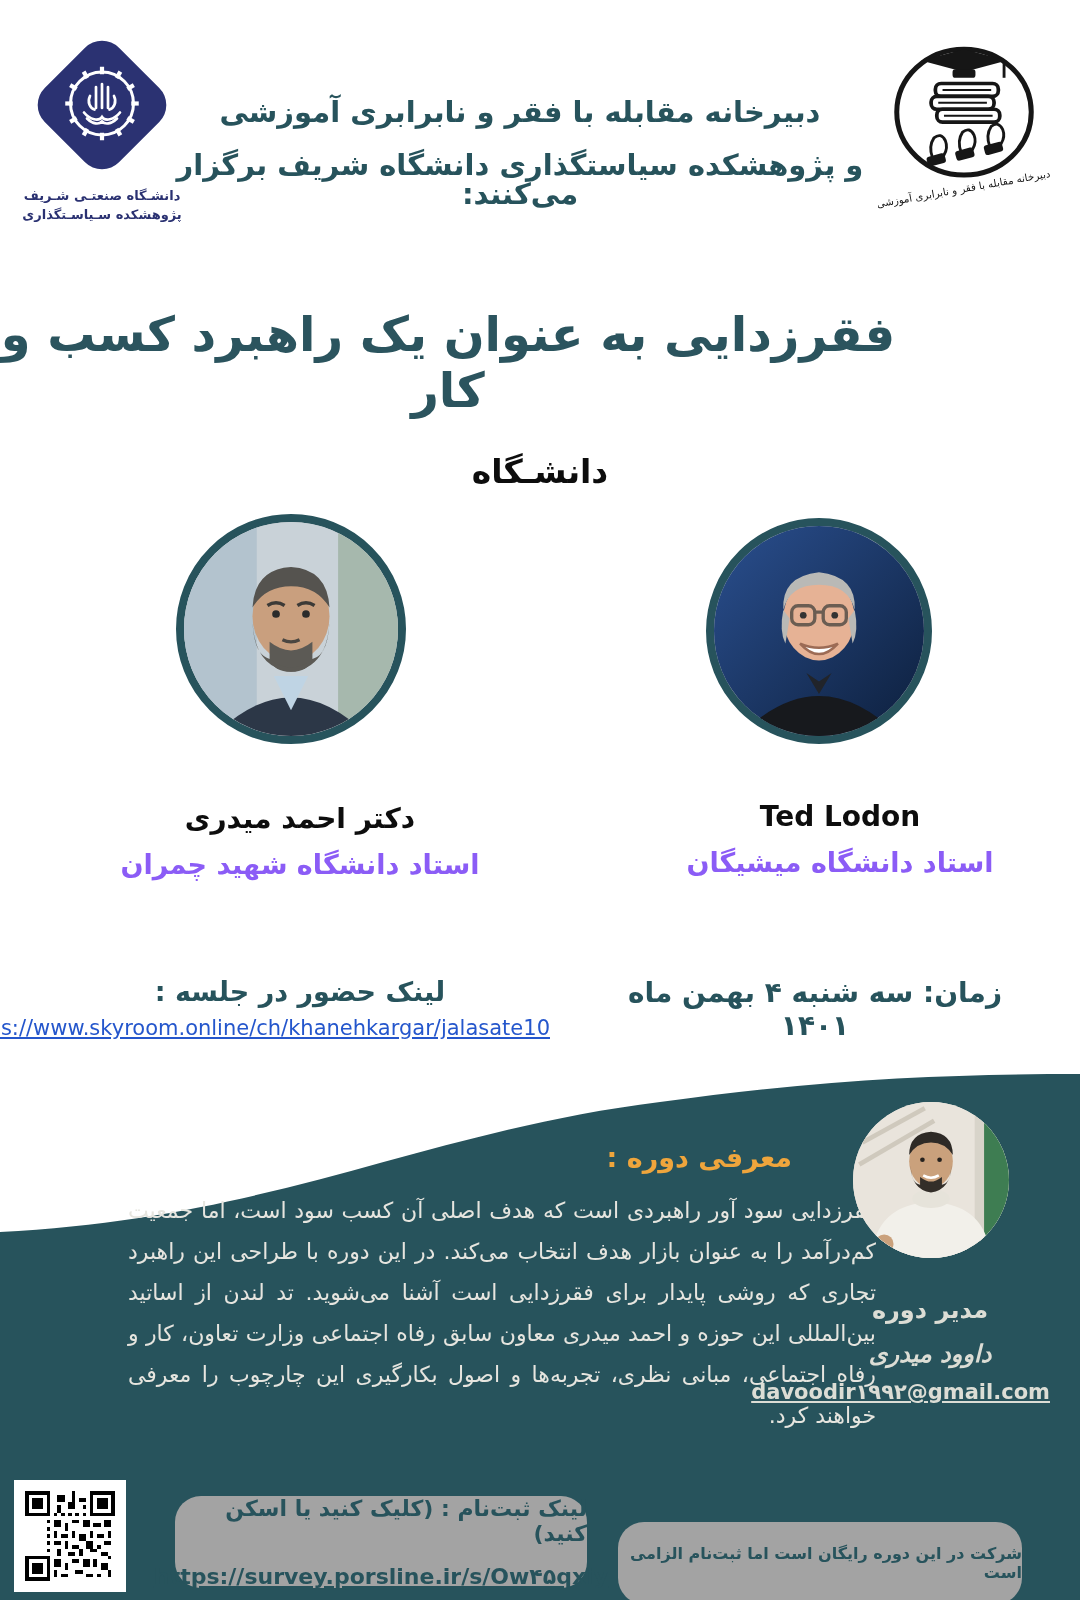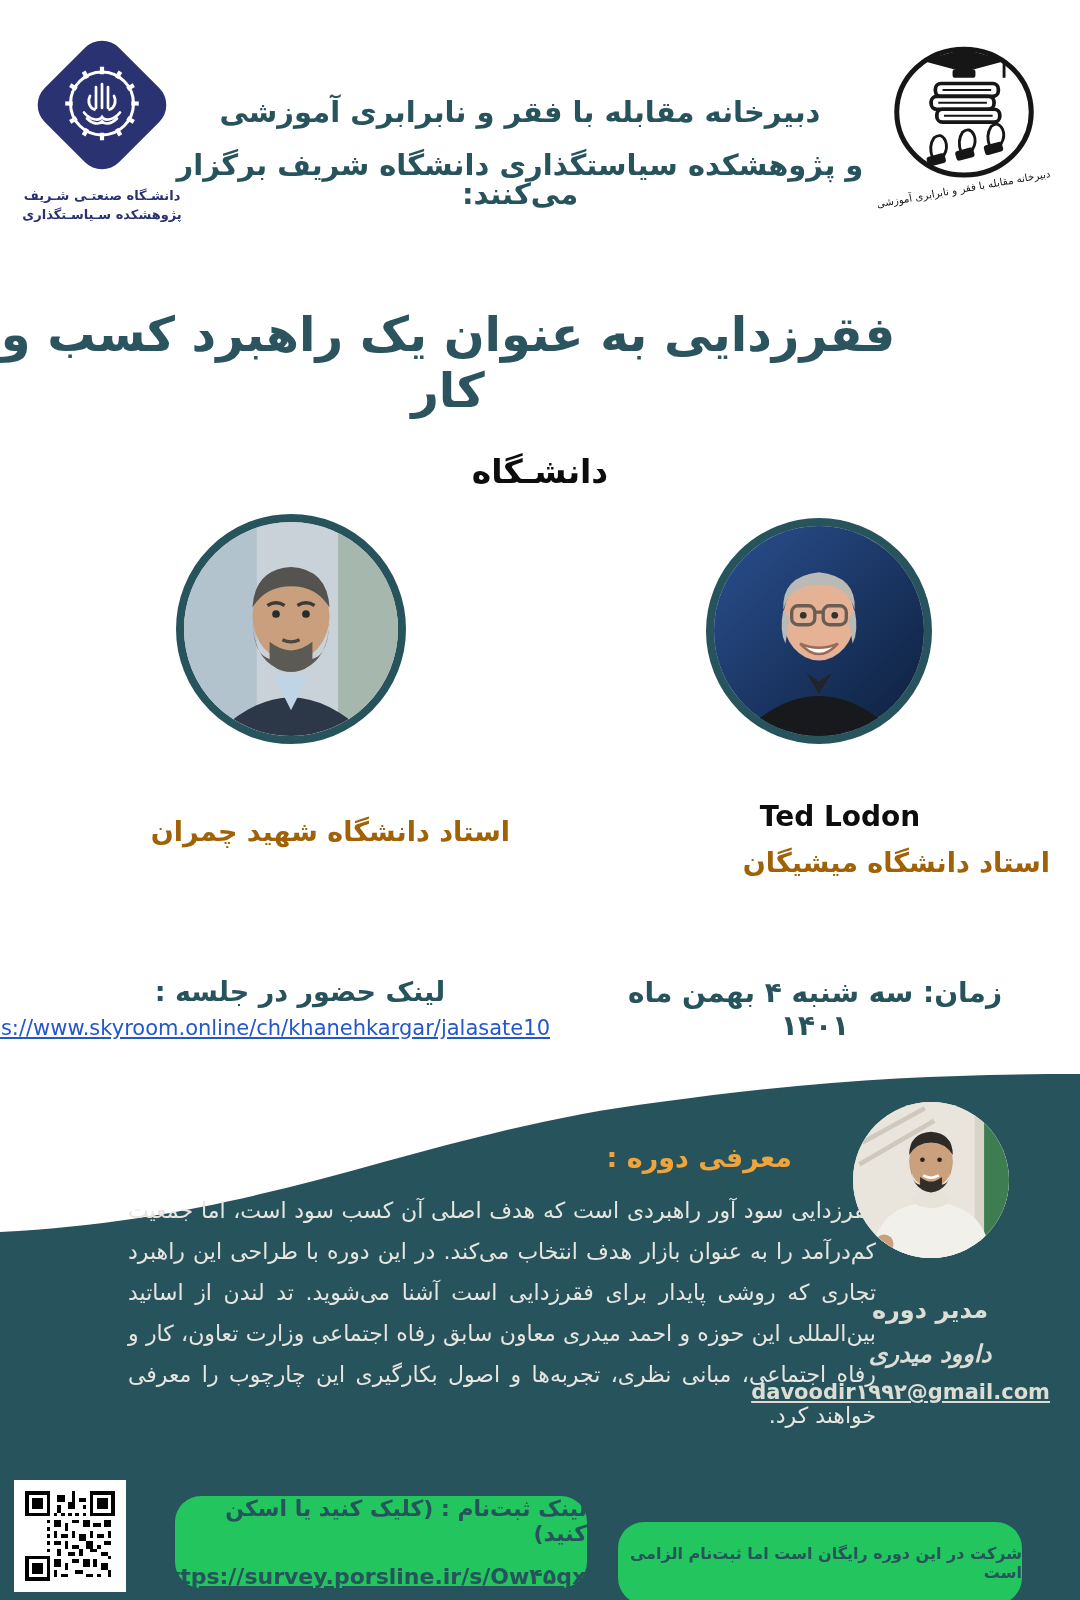--- a/index.html
+++ b/index.html
@@ -14,21 +14,21 @@
   .round-logo{left:878px;top:32px;width:172px;height:186px;}
   
   .main-title{left:0;top:306px;width:896px;text-align:center;color:#2B545E;font-size:48px;font-weight:bold;}
   .speakers-heading{left:0;top:452px;width:1080px;text-align:center;color:#0d0d0d;font-size:33px;font-weight:bold;}
   
   .photo-ring{border-radius:50%;overflow:hidden;border:8px solid #27535C;box-sizing:border-box;background:#ccc;}
   .sp-left{left:176px;top:514px;width:230px;height:230px;}
   .sp-right{left:706px;top:518px;width:226px;height:226px;}
   .photo-ring svg{display:block;width:100%;height:100%;}
   .sp-name{font-size:28px;font-weight:bold;color:#0d0d0d;text-align:center;}
-  .sp-aff{font-size:27px;font-weight:bold;color:#a16207;margin-top:14px;}
+  .sp-aff{font-size:27px;font-weight:bold;color:#8b5cf6;text-align:center;margin-top:14px;}
   .col-left{left:90px;top:802px;width:420px;}
   .col-right{left:630px;top:800px;width:420px;}
   
   .time-text{left:600px;top:976px;width:430px;text-align:center;color:#27535C;font-size:28px;font-weight:bold;}
   .link-block{left:50px;top:976px;width:500px;text-align:center;}
   .link-label{color:#27535C;font-size:27px;font-weight:bold;}
   .skyroom-link{display:inline-block;margin-top:9px;direction:ltr;font-size:21px;color:#2456CC;text-decoration:underline;font-weight:normal;}
   
   .wave{left:0;top:1072px;width:1080px;height:200px;}
   .teal-block{left:0;top:1270px;width:1080px;height:330px;background:#27535C;}
@@ -36,21 +36,21 @@
   .intro-text{left:128px;top:1190px;width:748px;color:#E6E5DF;font-size:22px;line-height:41px;text-align:justify;font-weight:500;}
   .director-photo{left:853px;top:1102px;width:156px;height:156px;border-radius:50%;overflow:hidden;background:#e9e4dc;}
   .director-photo svg{display:block;width:100%;height:100%;}
   .manager-block{left:810px;top:1296px;width:240px;text-align:center;color:#DCDDD5;}
   .manager-label{font-size:24px;font-weight:bold;}
   .manager-name{font-size:24px;font-weight:bold;margin-top:16px;font-style:italic;}
   .manager-email{display:inline-block;margin-top:12px;direction:ltr;font-size:21px;font-weight:bold;color:#DCDDD5;text-decoration:underline;}
   
   .qr-box{left:14px;top:1480px;width:112px;height:112px;background:#ffffff;display:flex;align-items:center;justify-content:center;}
   .qr-box svg{width:90px;height:90px;}
-  .btn{background:#22c55e;border-radius:26px;display:flex;flex-direction:column;align-items:center;justify-content:center;color:#27535C;font-weight:bold;}
+  .btn{background:#a3a3a3;border-radius:26px;display:flex;flex-direction:column;align-items:center;justify-content:center;color:#27535C;font-weight:bold;}
   .btn-register{left:175px;top:1496px;width:412px;height:92px;font-size:22px;}
   .btn-register .reg-link{direction:ltr;text-decoration:underline;margin-top:18px;color:#27535C;font-weight:bold;font-size:22px;}
   .btn-free{left:618px;top:1498px;width:404px;height:82px;font-size:16px;margin-top:24px;}
 </style>
 </head>
 <body>
 
 <div class="page">
 
   <div class="abs sharif-box">
@@ -168,20 +168,21 @@
         <rect x="52" y="38" width="11" height="9" rx="3"></rect>
         <line x1="48" y1="41" x2="52" y2="41"></line>
       </g>
       <circle cx="42.5" cy="42.5" r="1.6" fill="#333"></circle>
       <circle cx="57.5" cy="42.5" r="1.6" fill="#333"></circle>
       <path d="M41 56 Q50 66 59 56 Q50 60 41 56 Z" fill="#ffffff" stroke="#9c6b55" stroke-width="1.2"></path>
     </svg>
   </div>
 
   <div class="abs col-left">
+    <div class="sp-name">دکتر احمد میدری</div>
     <div class="sp-aff">استاد دانشگاه شهید چمران</div>
   </div>
 
   <div class="abs col-right">
     <div class="sp-name" dir="ltr">Ted Lodon</div>
     <div class="sp-aff">استاد دانشگاه میشیگان</div>
   </div>
 
   <div class="abs time-text">زمان: سه شنبه ۴ بهمن ماه ۱۴۰۱</div>
   <div class="abs link-block">

